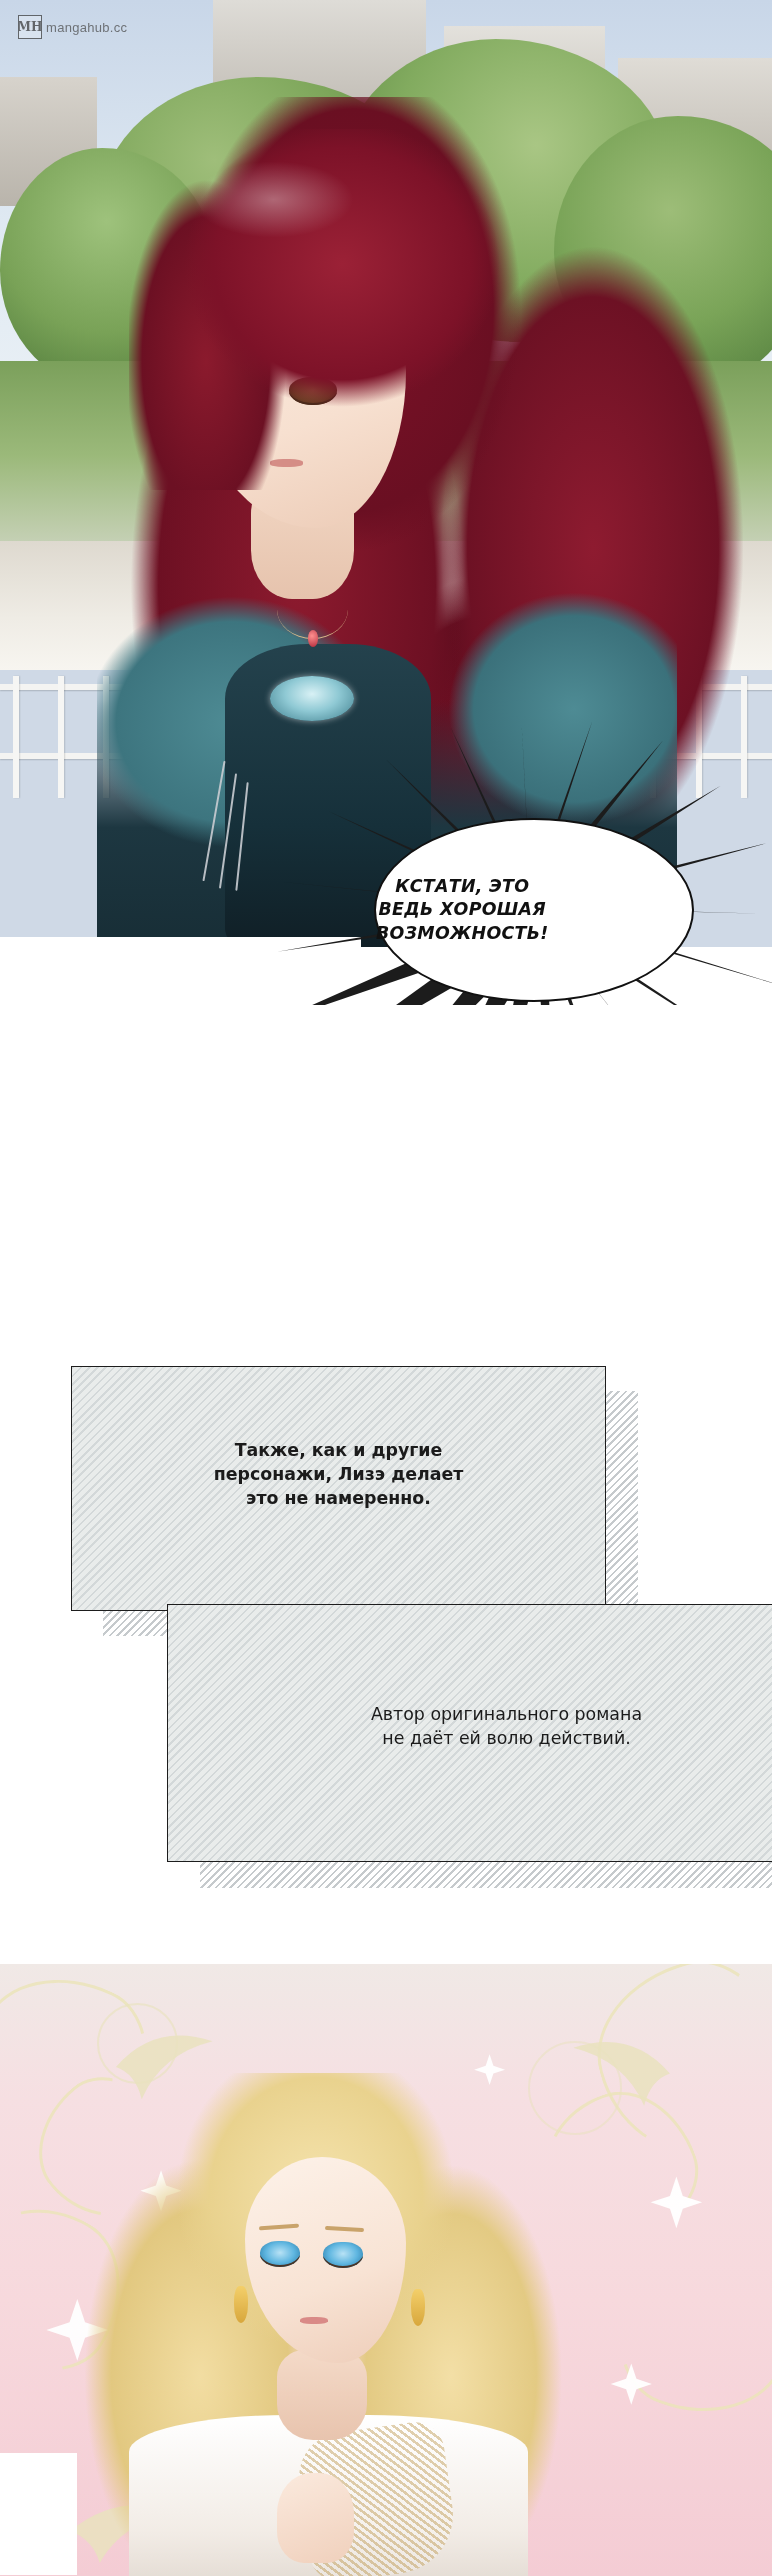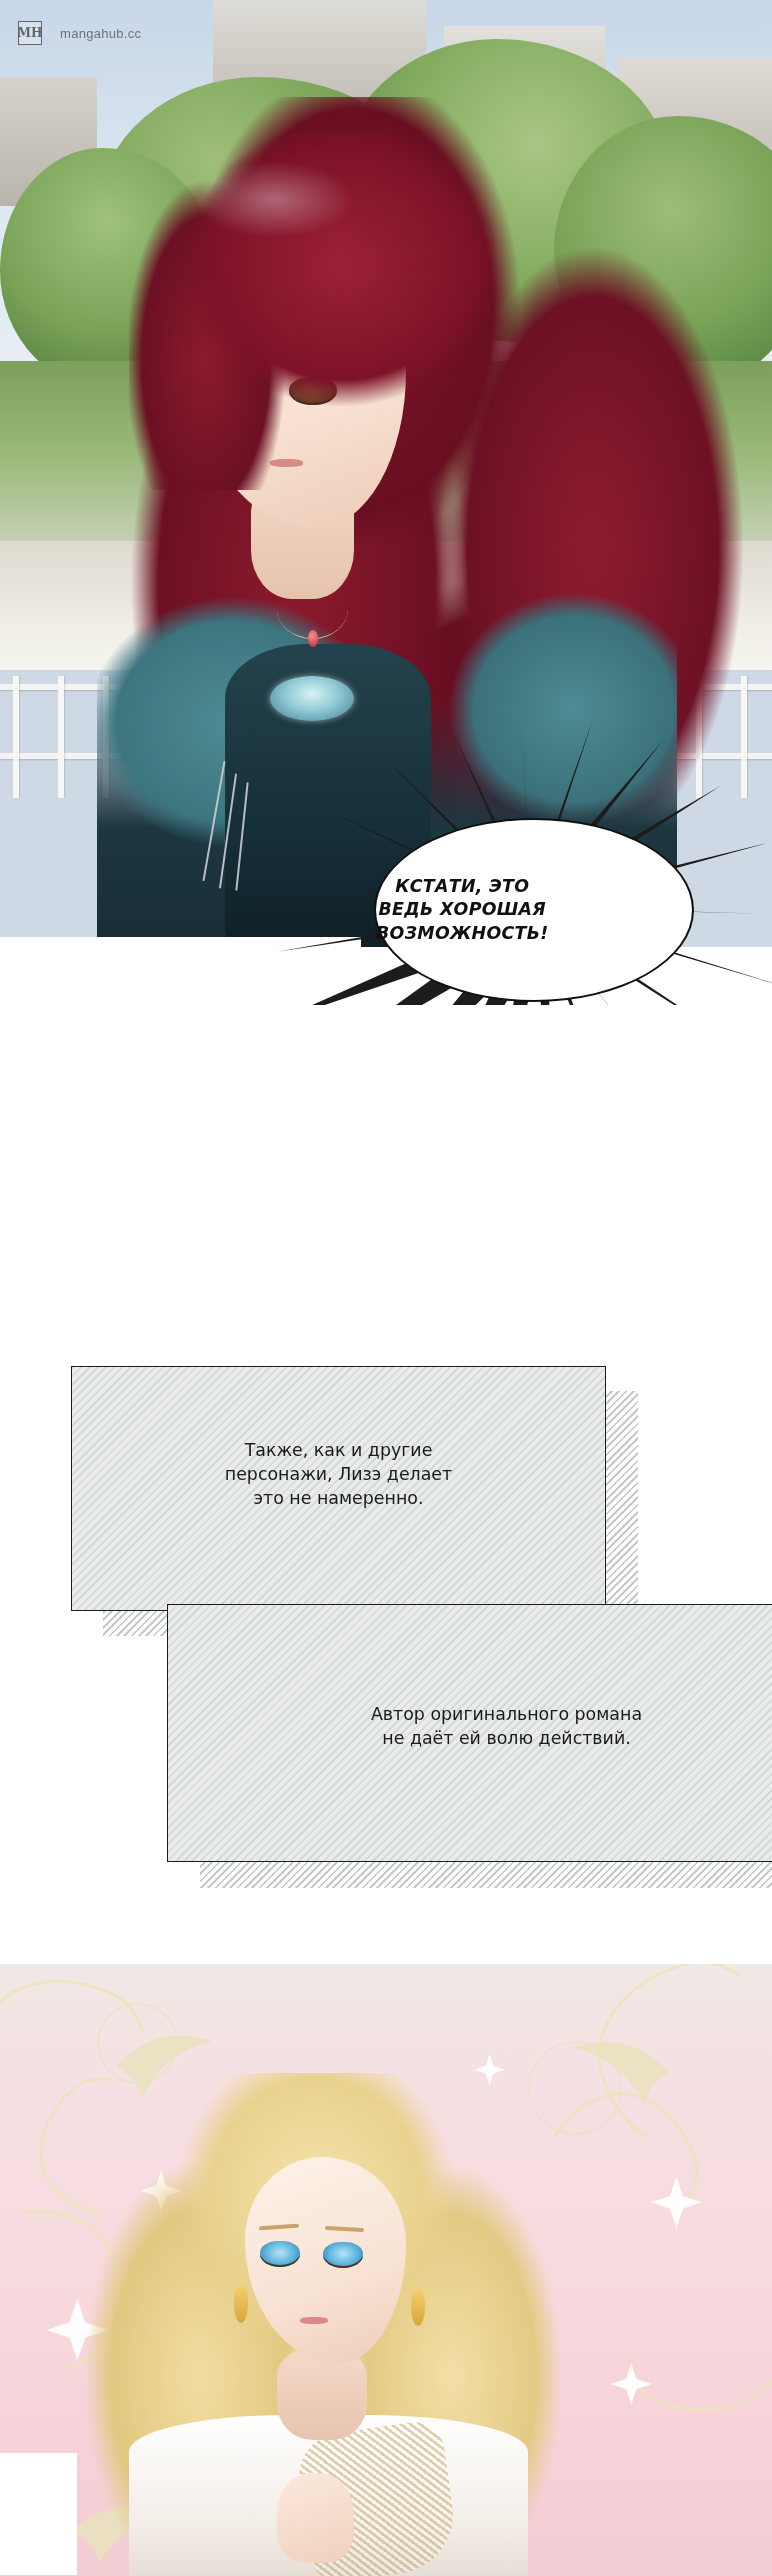--- a/index.html
+++ b/index.html
@@ -192,22 +192,22 @@
     line-height: 1.34;
     color: #111111;
     text-align: center;
     letter-spacing: 0.3px;
     white-space: pre-line;
     text-transform: uppercase;
   }
 
   
   .wm {
-    position: absolute; left: 18px; top: 21px;
-    display: flex; align-items: center; gap: 18px;
+    position: absolute; left: 18px; top: 15px;
+    display: flex; align-items: center; gap: 4px;
     opacity: .72;
   }
   .wm-logo {
     width: 22px; height: 22px;
     border: 1.3px solid #3a3a3a;
     color: #3a3a3a;
     font-family: "DejaVu Serif", serif;
     font-size: 12.2px; font-weight: 700;
     display: flex; align-items: center; justify-content: center;
     background: rgba(255,255,255,.35);
@@ -425,21 +425,21 @@
     <div class="wm">
       <div class="wm-logo">MH</div>
       <div class="wm-text">mangahub.cc</div>
     </div>
   </div>
 
   <div class="panel2">
     <div class="narr-shadow n1-sh"></div>
     <div class="narr n1">
       <div class="hatch"></div>
-      <div class="narr-text" style="top:71px;">Также, как и другие
+      <div class="narr-text" style="top:71px;font-weight:bold;">Также, как и другие
 персонажи, Лизэ делает
 это не намеренно.</div>
     </div>
 
     <div class="narr-shadow n2-sh"></div>
     <div class="narr n2">
       <div class="hatch"></div>
       <div class="narr-text" style="top:97px;">Автор оригинального романа
 не даёт ей волю действий.</div>
     </div>

